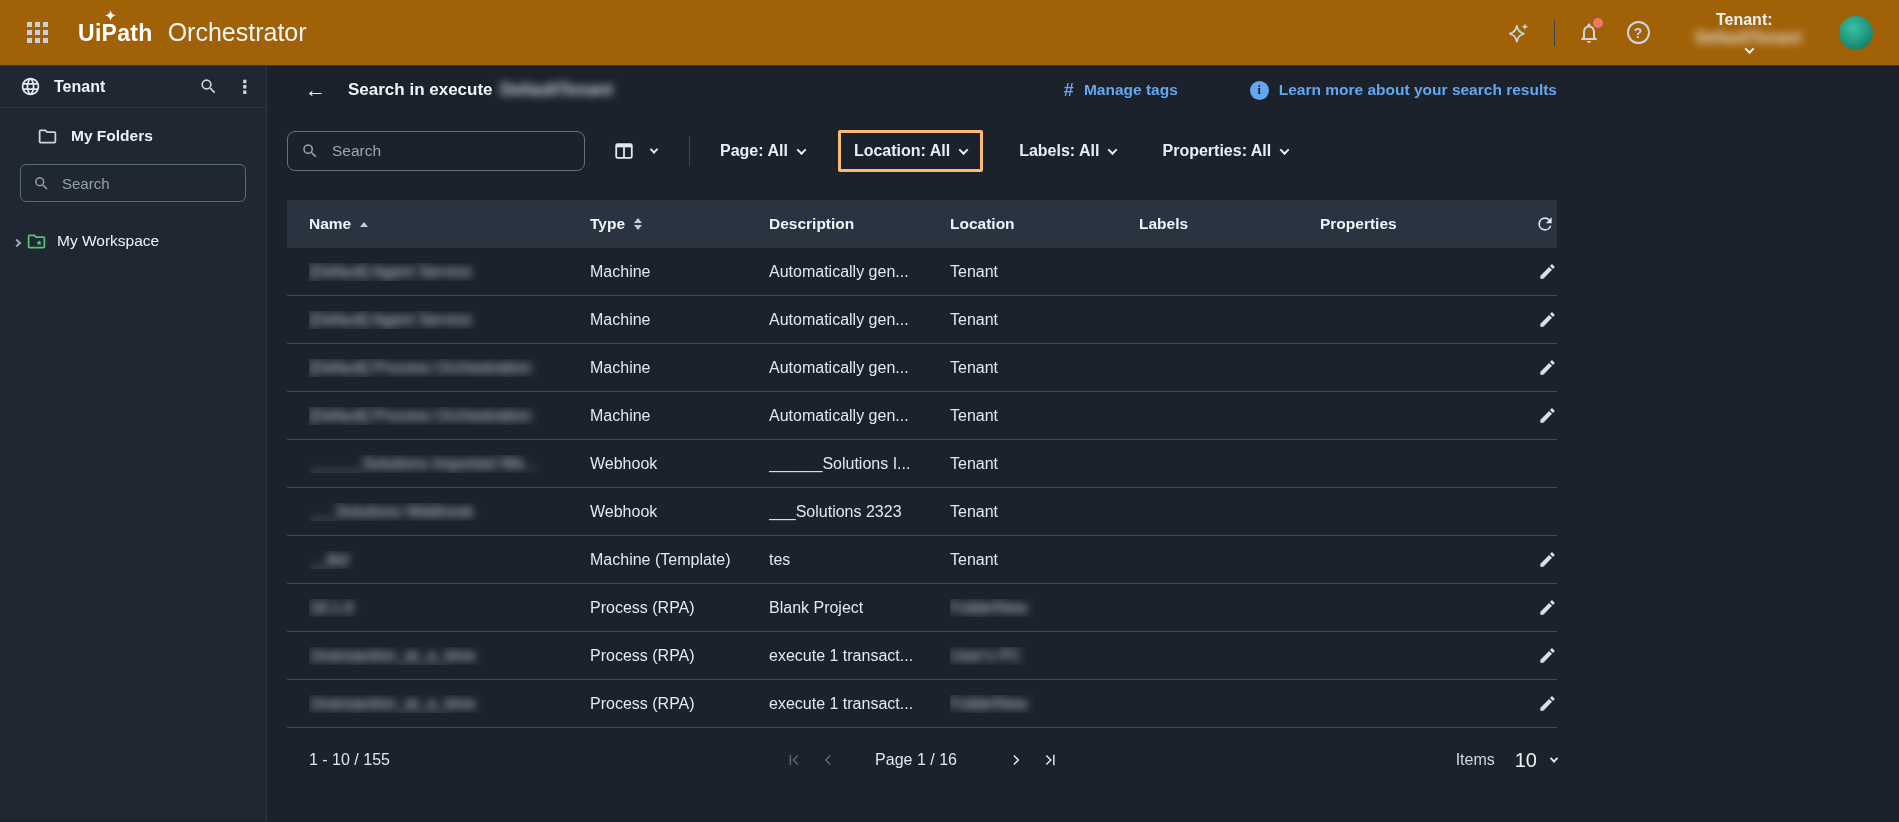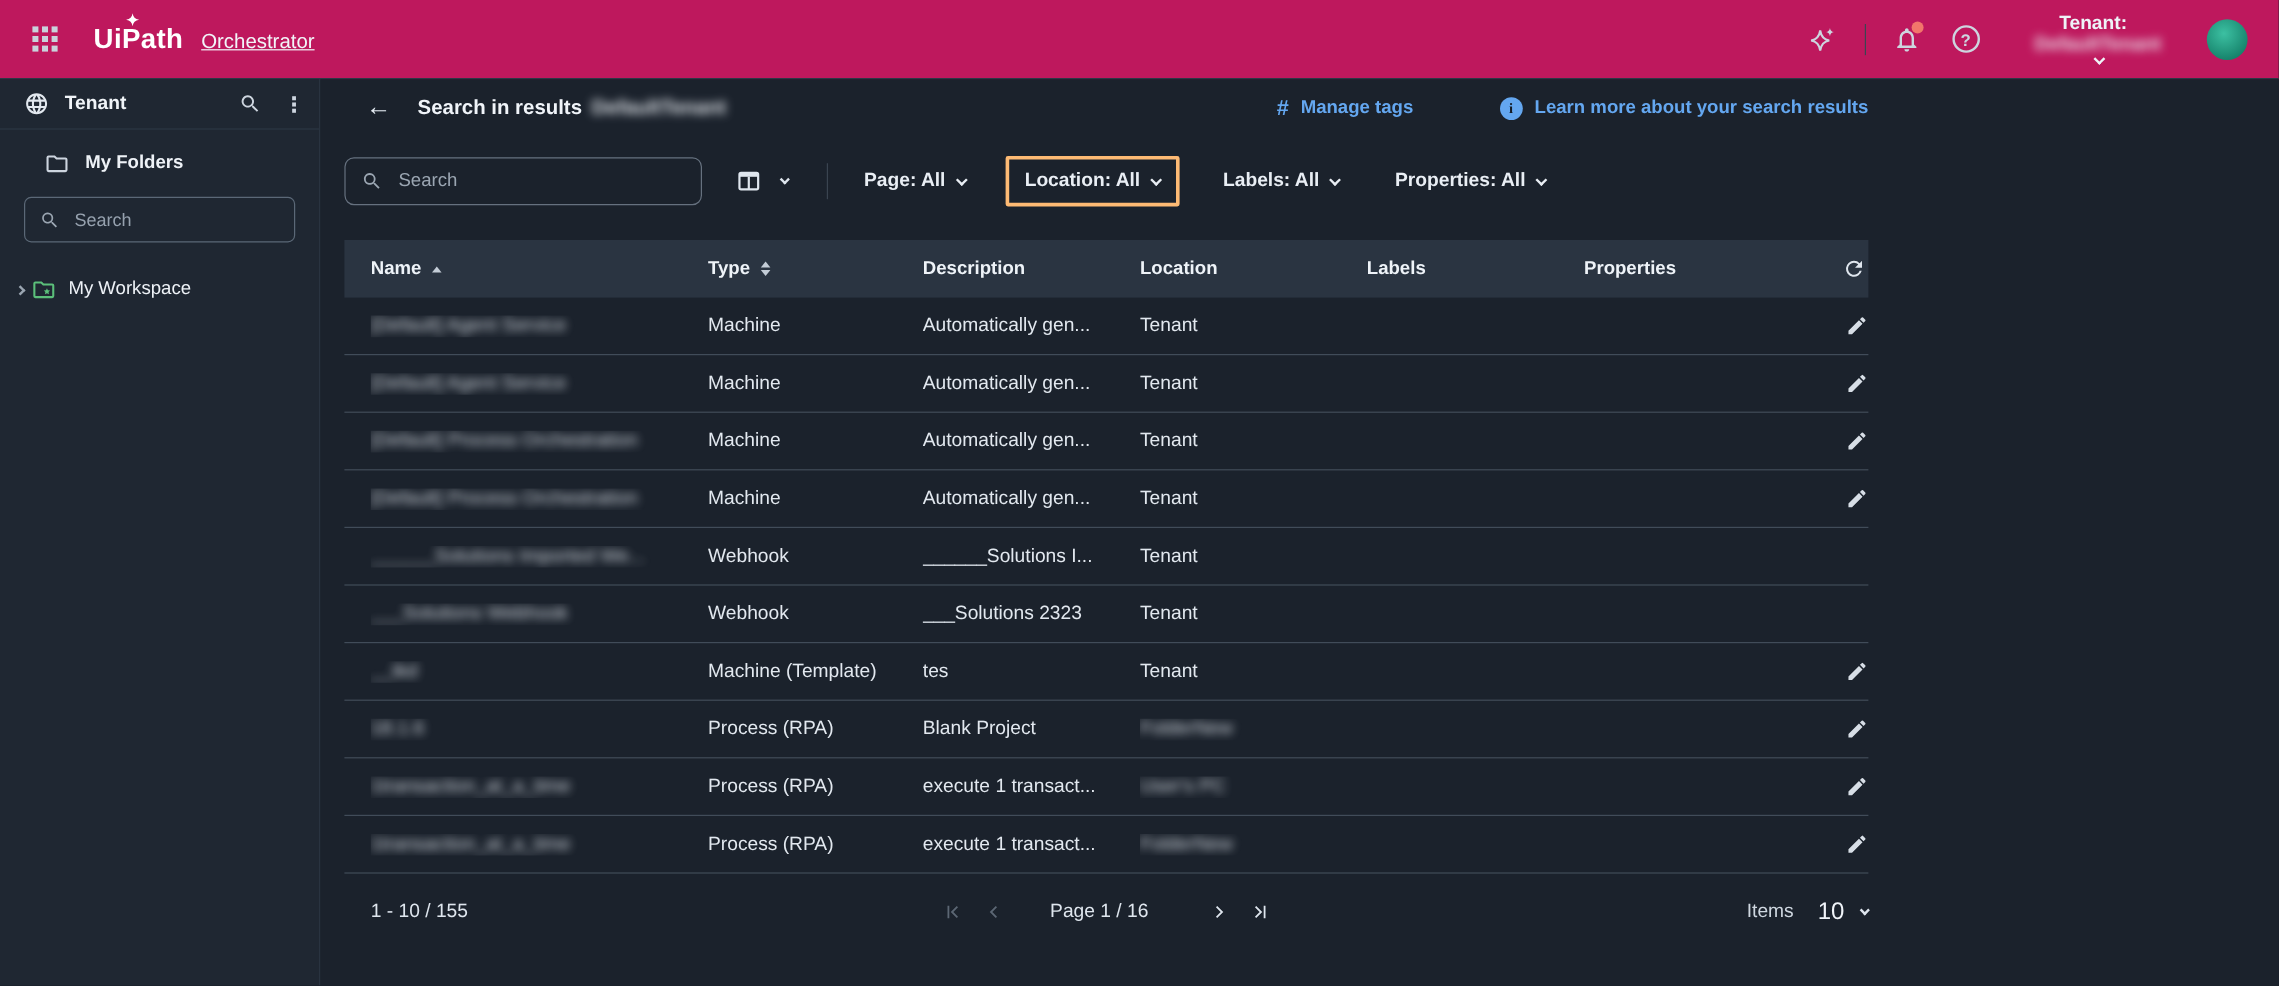--- a/index.html
+++ b/index.html
@@ -8,29 +8,29 @@
     width:1899px; height:822px; overflow:hidden;
     background:#1b222c;
     font-family:"Liberation Sans","DejaVu Sans",sans-serif;
     color:#e6ecf2;
     -webkit-font-smoothing:antialiased;
   }
   svg { display:block; }
 
   
   .topbar {
-    height:66px; background:#be185d; border-bottom:1px solid #2c3745;
+    height:66px; background:#a16207; border-bottom:1px solid #2c3745;
     display:flex; align-items:center; padding:0 26px 0 27px;
   }
   .grid-icon { display:grid; grid-template-columns:repeat(3,5px); grid-gap:3px; cursor:pointer; }
   .grid-icon span { width:5px; height:5px; background:#c9d2dc; }
   .brand { display:flex; align-items:baseline; margin-left:30px; position:relative; }
   .brand .uipath { font-size:23px; font-weight:700; letter-spacing:.3px; color:#fff; }
   .brand .logo-spark { position:absolute; left:26px; top:-9px; }
-  .brand .product { font-size:17px; font-weight:500; color:#f2f5f9; margin-left:15px;text-decoration:underline; }
+  .brand .product { font-size:25px; font-weight:500; color:#f2f5f9; margin-left:15px; }
   .topbar-right { margin-left:auto; display:flex; align-items:center; }
   .icon-btn { background:none; border:none; padding:0; color:#cdd5df; cursor:pointer; display:flex; align-items:center; justify-content:center; }
   .tb-divider { width:1px; height:26px; background:#3a4552; margin:0 22px; }
   .bell-wrap { position:relative; margin-right:26px; }
   .bell-dot { position:absolute; top:-3px; right:-2px; width:10px; height:10px; border-radius:50%; background:#f2766b; }
   .help-circle { width:23px; height:23px; border:2px solid #cdd5df; border-radius:50%; font-size:14px; font-weight:700; color:#cdd5df; display:flex; align-items:center; justify-content:center; }
   .tenant-switch { display:flex; align-items:center; margin-left:38px; cursor:pointer; color:#eef2f7;flex-direction:column; }
   .tenant-switch .lbl { font-size:16px; font-weight:700; }
   .tenant-switch .val { font-size:16px; font-weight:600; margin-left:8px; }
   .avatar { width:34px; height:34px; border-radius:50%; margin-left:38px;
@@ -199,21 +199,21 @@
       <span class="txt">My Workspace</span>
     </div>
   </aside>
 
   <main class="main">
     <div class="main-inner">
 
       <div class="page-head">
         <button class="back-btn">←</button>
         <div class="page-title">
-          <span>Search in results</span>
+          <span>Search in execute</span>
           <span class="tn blur">DefaultTenant</span>
         </div>
         <div class="head-links">
           <button class="blue-link">
             <span class="hash">#</span>
             <span>Manage tags</span>
           </button>
           <span class="gap-links"></span>
           <button class="blue-link">
             <span class="info-circ">i</span>

